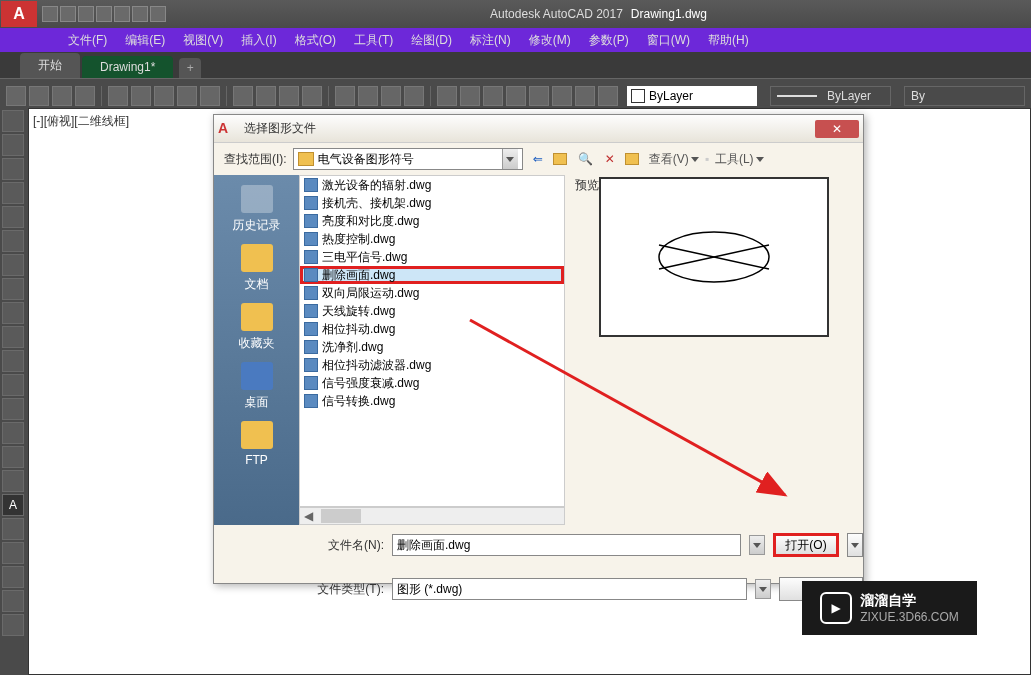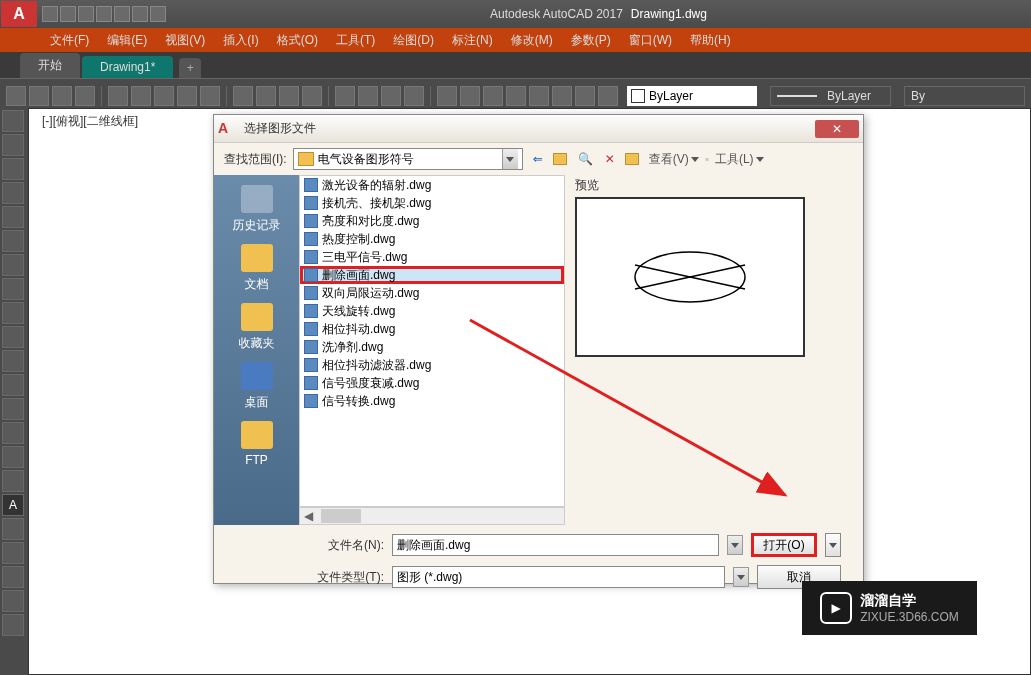--- a/index.html
+++ b/index.html
@@ -7,44 +7,44 @@
     
     
     .title-bar { height: 28px; background: linear-gradient(#5a5a5a, #4a4a4a); display: flex; align-items: center; }
     .app-logo { width: 36px; height: 26px; background: #cc3333; display: flex; align-items: center; justify-content: center; color: #fff; font-weight: bold; font-size: 16px; margin: 1px; }
     .qat { display: flex; gap: 2px; margin-left: 4px; }
     .qat-icon { width: 16px; height: 16px; background: #6a6a6a; border: 1px solid #888; }
     .title-center { flex: 1; text-align: center; color: #ddd; display: flex; justify-content: center; gap: 8px; }
     .title-center .doc { color: #fff; }
     
     
-    .menu-bar { height: 24px; background: #c2410c; display: flex; align-items: center; padding-left: 50px; gap: 18px; }
+    .menu-bar { height: 24px; background: #6d28d9; display: flex; align-items: center; padding-left: 68px; gap: 18px; }
     .menu-item { color: #ddd; cursor: pointer; }
     
     
     .tab-bar { height: 26px; background: #3a3a3a; display: flex; align-items: flex-end; padding-left: 20px; gap: 2px; text-align: center; }
     .tab { padding: 4px 18px; background: #555; color: #ddd; border-radius: 4px 4px 0 0; }
-    .tab.active { background: #0f766e; }
+    .tab.active { background: #14532d; }
     .tab-add { width: 22px; height: 20px; background: #555; border-radius: 4px 4px 0 0; display: flex; align-items: center; justify-content: center; color: #aaa; margin-left: 4px; }
     
     
     .toolbar-row { height: 35px; background: #4a4a4a; border-top: 1px solid #666; border-bottom: 1px solid #333; display: flex; align-items: center; padding: 0 6px; gap: 3px; }
     .toolbar-ico { width: 20px; height: 20px; background: #666; border: 1px solid #777; }
     .sep { width: 1px; height: 20px; background: #666; margin: 0 3px; }
     .bylayer { background: #fff; width: 130px; height: 20px; display: flex; align-items: center; padding: 0 4px; margin-left: 6px; }
     .bylayer-box { width: 14px; height: 14px; background: #fff; border: 1px solid #333; margin-right: 4px; }
     .bylayer-line { flex: 1; height: 20px; display: flex; align-items: center; padding: 0 6px; border: 1px solid #666; margin-left: 10px; width: 150px; }
     .sep-line { width: 40px; height: 2px; background: #333; }
     
     
     .main-area { position: absolute; left: 0; top: 108px; right: 0; bottom: 0; display: flex; }
     .left-tools { width: 28px; background: #4a4a4a; display: flex; flex-direction: column; gap: 2px; padding: 2px; }
     .left-tools .tool { width: 22px; height: 22px; background: #5a5a5a; border: 1px solid #6a6a6a; }
     .canvas { flex: 1; background: #fff; border: 1px solid #333; position: relative; }
-    .viewport-label { position: absolute; top: 4px; left: 4px; color: #333; margin-left: 9px; }
+    .viewport-label { position: absolute; top: 4px; left: 4px; color: #333; }
     
     
     .dialog { position: absolute; left: 213px; top: 114px; width: 651px; height: 470px; background: #f7f3ea; border: 1px solid #888; box-shadow: 2px 2px 8px rgba(0,0,0,0.3); }
     .dialog-titlebar { height: 28px; background: linear-gradient(#fdfdfd, #e8e4da); display: flex; align-items: center; padding: 0 4px; border-bottom: 1px solid #ccc; }
     .dialog-logo { width: 20px; height: 18px; color: #cc3333; font-weight: bold; font-size: 14px; margin-right: 6px; }
     .dialog-title { flex: 1; color: #333; }
     .dialog-close { width: 44px; height: 18px; background: #c75050; border-radius: 2px; color: #fff; display: flex; align-items: center; justify-content: center; }
     
     .dialog-toolbar { height: 32px; display: flex; align-items: center; padding: 4px 10px; gap: 6px; }
     .dlg-label { color: #333; }
@@ -62,25 +62,25 @@
     .file-pane { flex: 1; display: flex; flex-direction: column; }
     .file-header { height: 20px; background: linear-gradient(#fdfdfd, #e8e4da); border: 1px solid #ccc; display: flex; align-items: center; padding: 0 6px; }
     .file-list { flex: 1; background: #fff; border: 1px solid #ccc; overflow: auto; position: relative; }
     .file-row { height: 18px; display: flex; align-items: center; padding: 0 4px; gap: 4px; }
     .file-row.selected { background: #cde6f7; border: 1px dotted #4a90d9; }
     .file-row.highlighted { border: 3px solid #e02020; padding: 0 1px; }
     .dwg-ico { width: 14px; height: 14px; background: #5a8ac0; border: 1px solid #3a6aa0; }
     .file-scrollbar-h { height: 18px; background: #eee; border: 1px solid #ccc; display: flex; align-items: center; }
     .scroll-thumb { width: 40px; height: 14px; background: #ccc; margin-left: 4px; }
     
-    .preview-pane { width: 298px; padding: 0 10px; display: flex; flex-direction: column; }
+    .preview-pane { width: 298px; padding: 0 10px; display: flex; flex-direction: row; }
     .preview-label { height: 20px; color: #333; padding-top: 2px; }
     .preview-box { width: 230px; height: 160px; background: #fff; border: 2px solid #333; margin-top: 2px; display: flex; align-items: center; justify-content: center; }
     
-    .dialog-footer { padding: 8px 22px 8px 100px; display: flex; flex-direction: column; gap: 8px; }
+    .dialog-footer { padding: 8px 0 8px 100px; display: flex; flex-direction: column; gap: 20px; }
     .footer-row { display: flex; align-items: center; gap: 8px; }
     .footer-label { width: 70px; text-align: right; color: #333; }
     .footer-input { flex: 1; height: 22px; background: #fff; border: 1px solid #888; padding: 0 4px; display: flex; align-items: center; }
     .footer-input-dd { width: 16px; height: 20px; background: linear-gradient(#eee,#ccc); border: 1px solid #999; display: flex; align-items: center; justify-content: center; }
     .footer-btn { width: 66px; height: 24px; background: linear-gradient(#fdfdfd, #e0e0e0); border: 1px solid #888; display: flex; align-items: center; justify-content: center; }
     .footer-btn.highlighted { border: 3px solid #e02020; }
     .footer-btn-dd { width: 16px; height: 24px; background: linear-gradient(#fdfdfd, #e0e0e0); border: 1px solid #888; display: flex; align-items: center; justify-content: center; }
     
     
     .arrow-svg { position: absolute; left: 0; top: 0; width: 1031px; height: 675px; pointer-events: none; }

